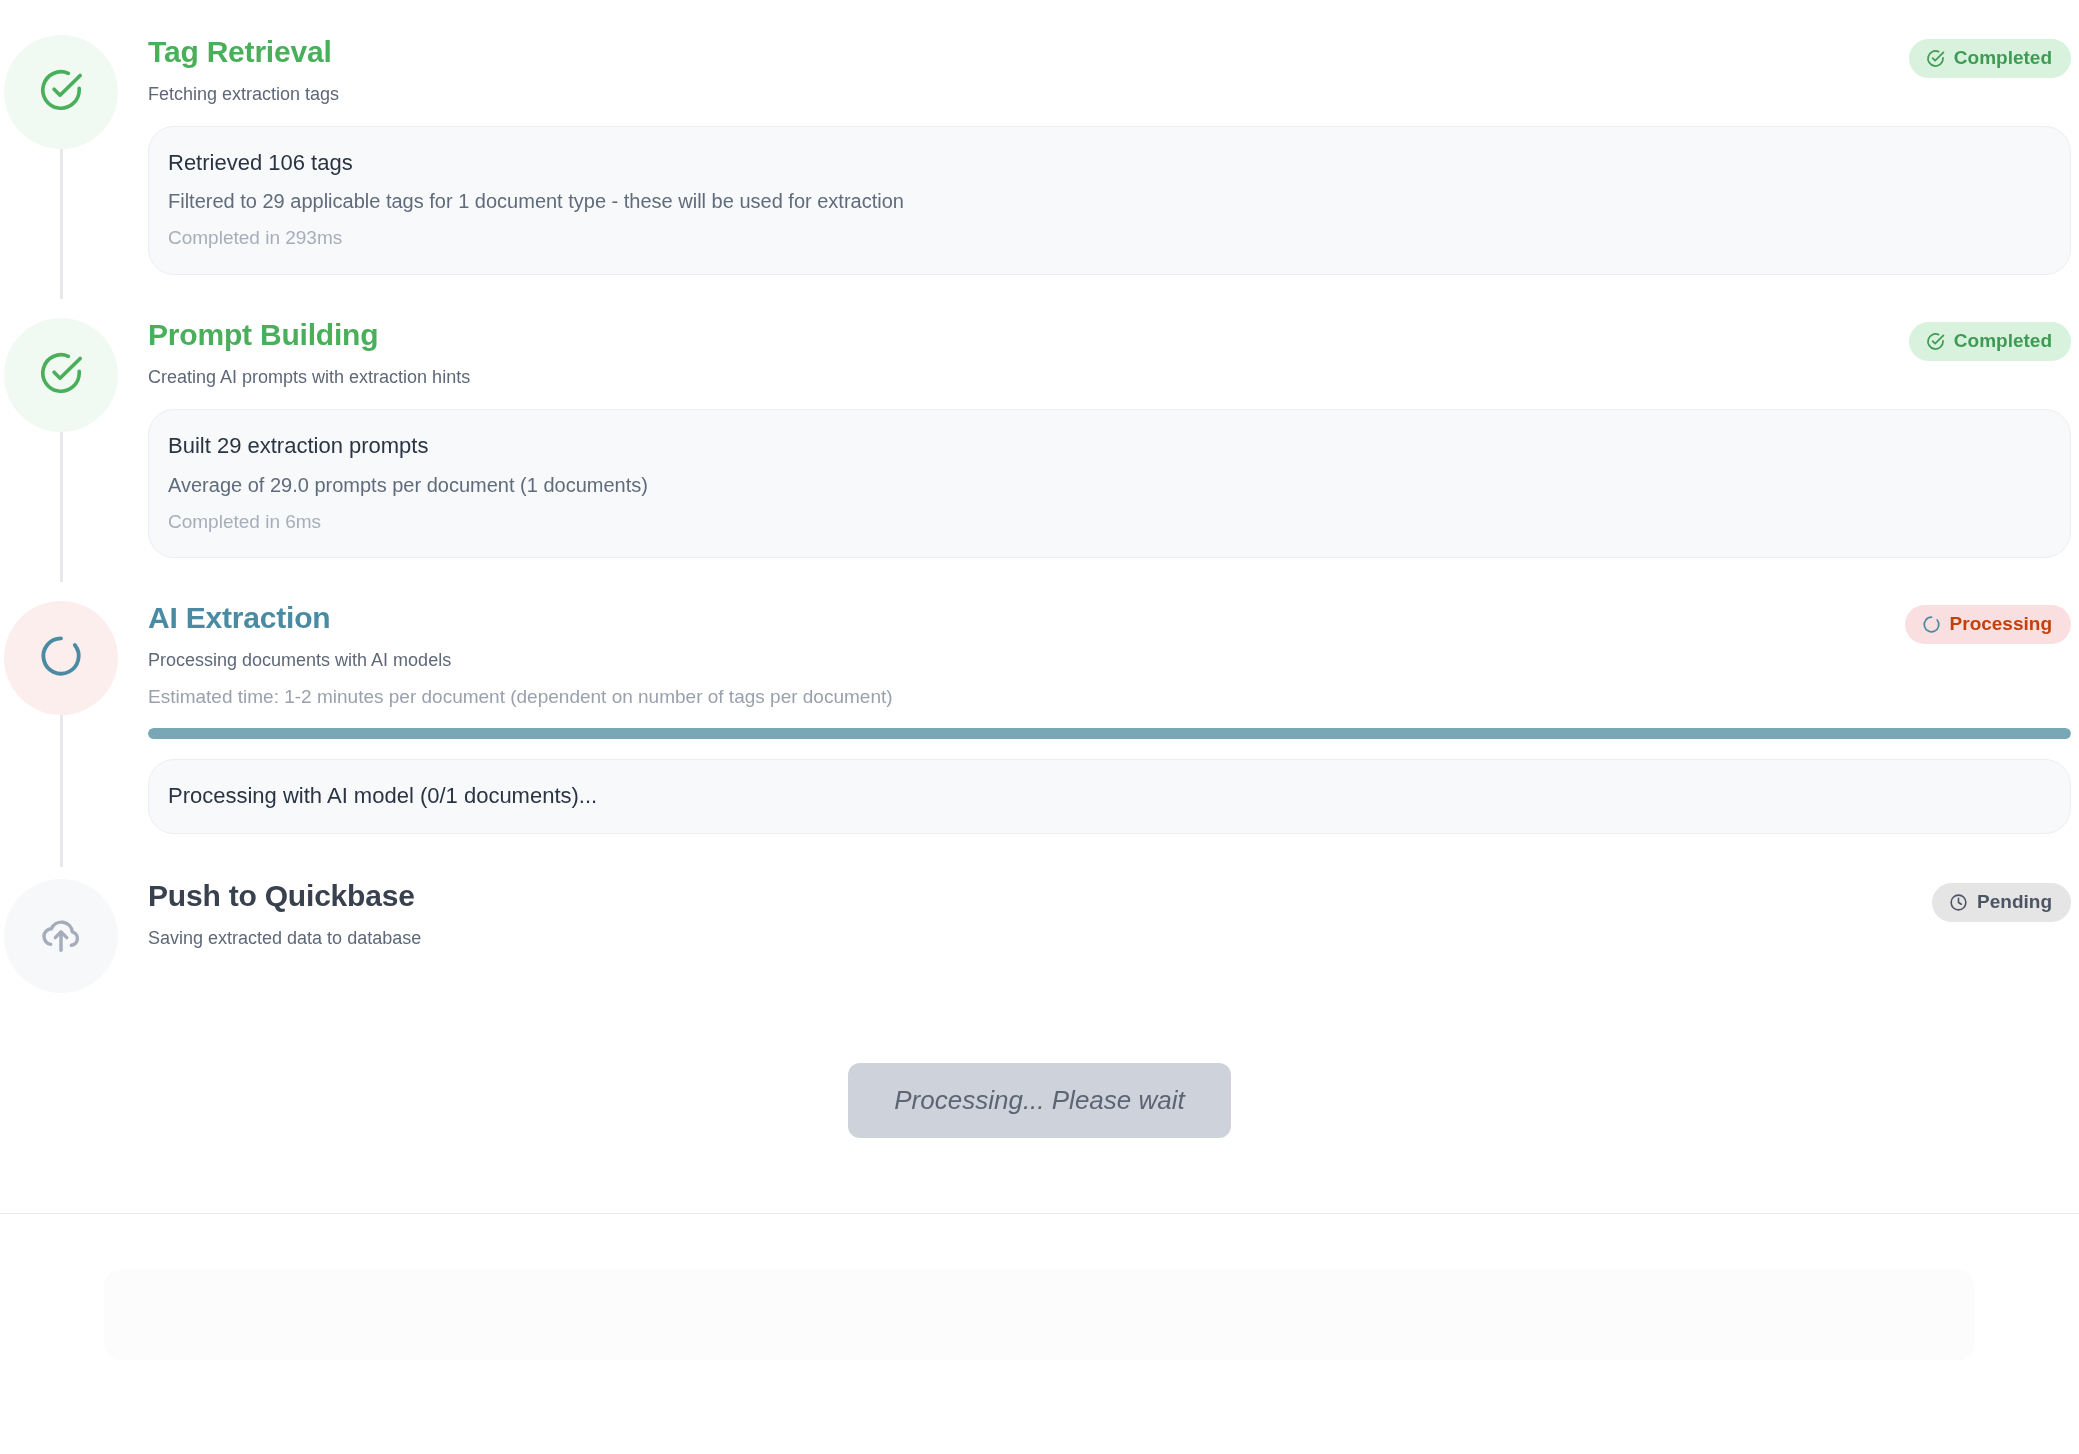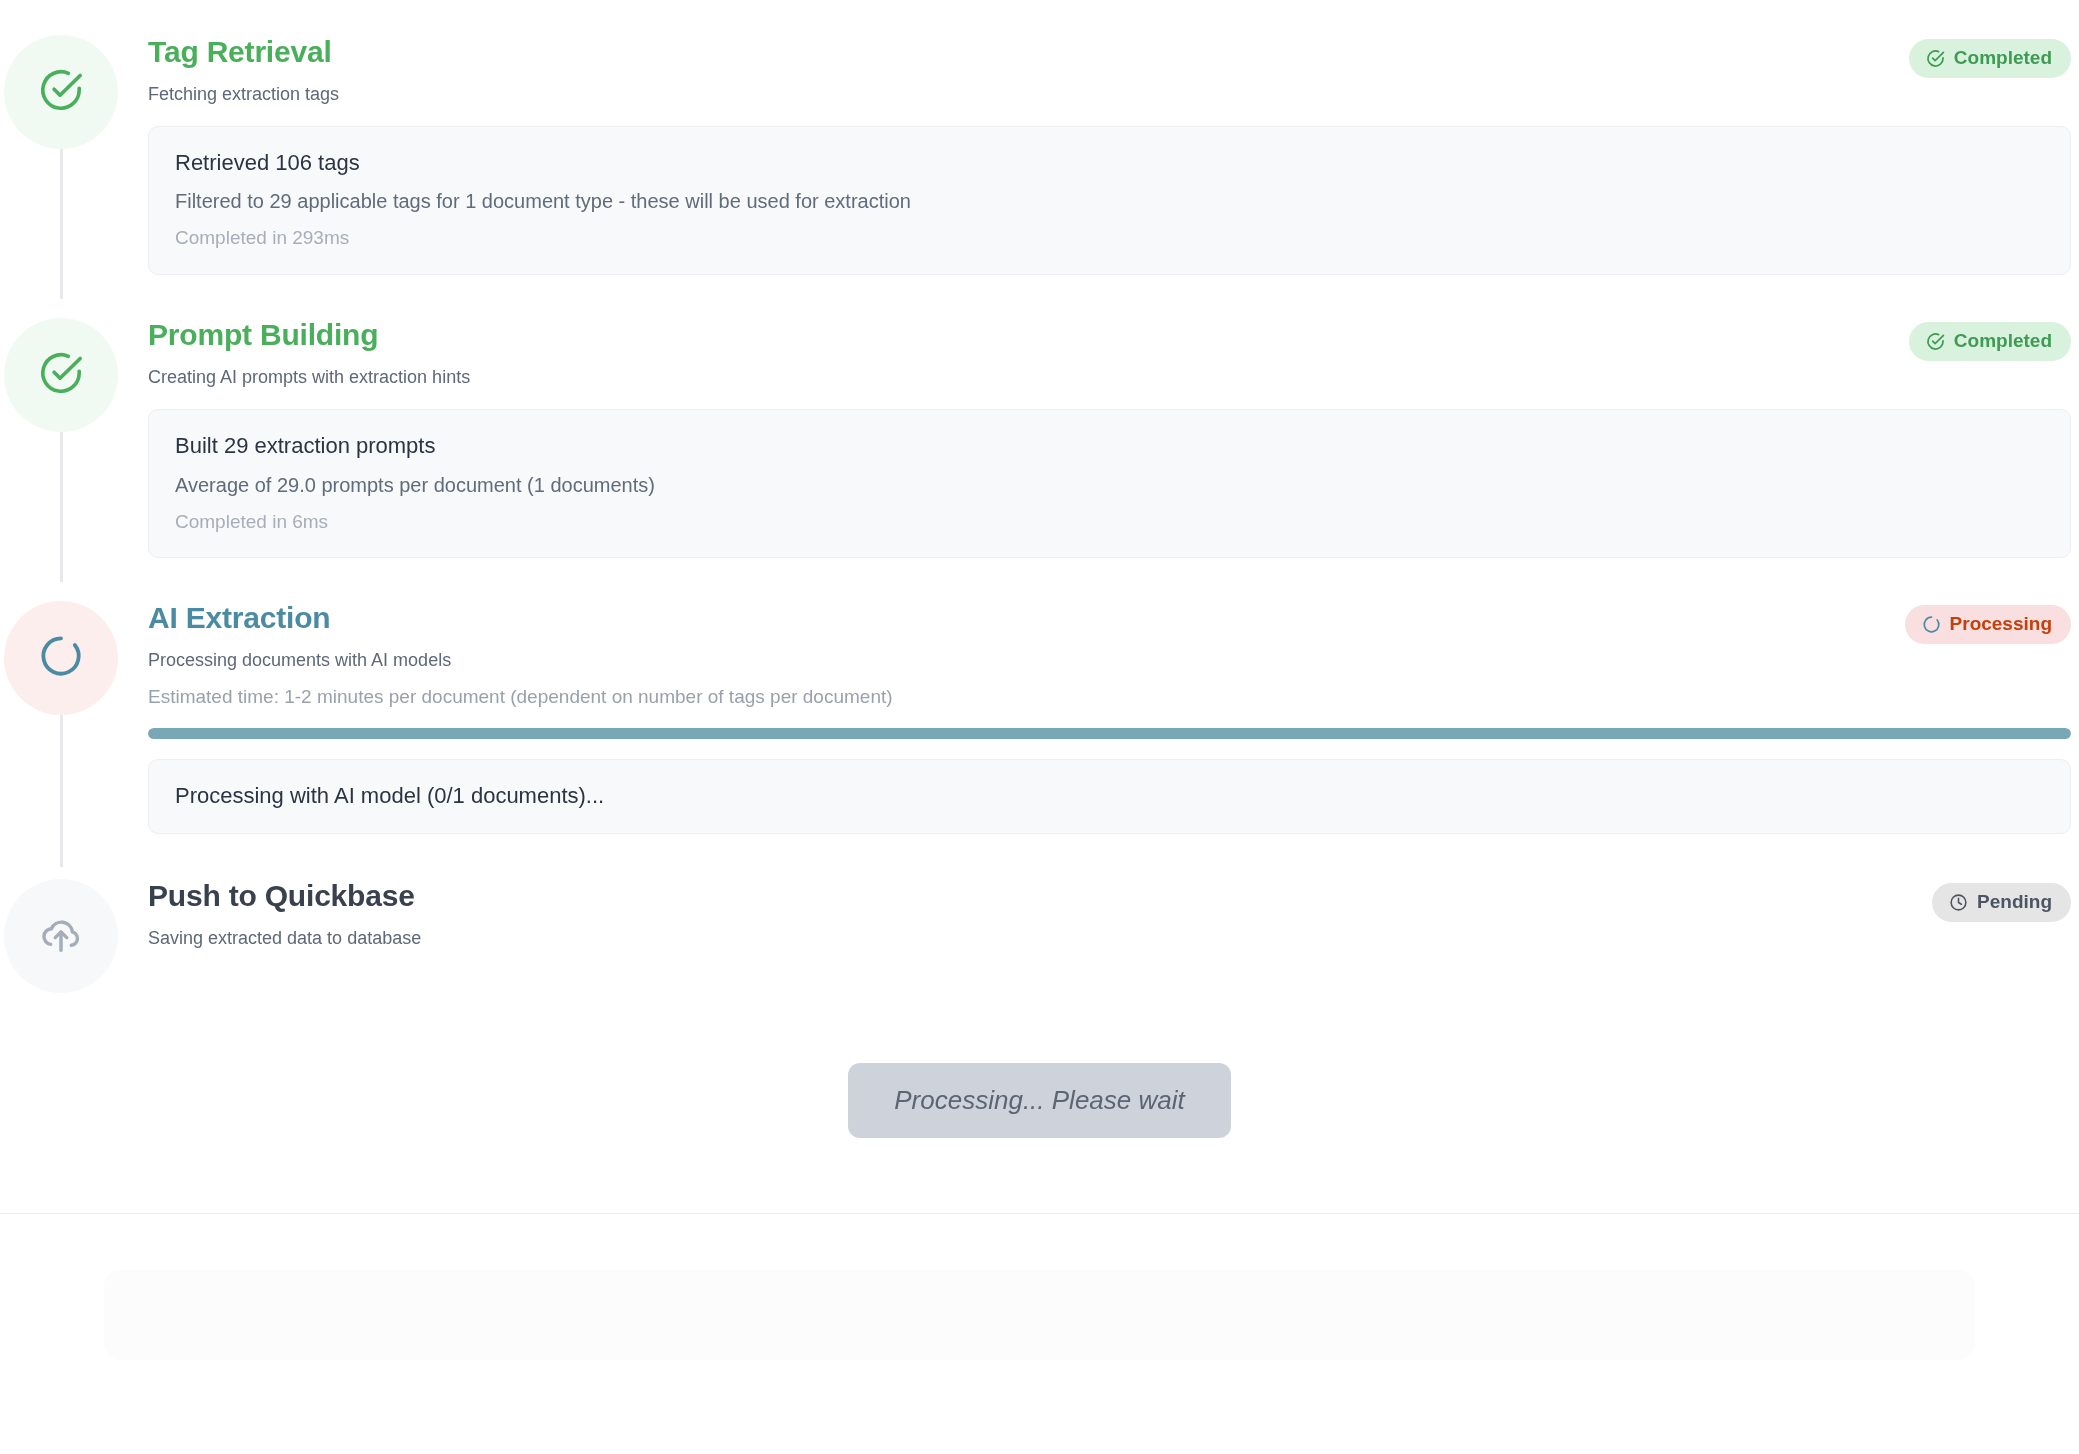--- a/index.html
+++ b/index.html
@@ -126,22 +126,22 @@
     height: 100%;
     border-radius: 999px;
     background: #78a8b6;
   }
 
   
   .detail-card {
     margin-top: 20px;
     background: #f7f9fb;
     border: 1px solid #eceef2;
-    border-radius: 10px;
-    padding: 22px 26px 24px 26px;
+    border-radius: 26px;
+    padding: 22px 26px 24px 19px;
     width: 1923px;
   }
   .detail-title {
     font-size: 22px;
     color: #2b3443;
     line-height: 1.25;
   }
   .detail-sub {
     font-size: 20px;
     color: #606b7b;

